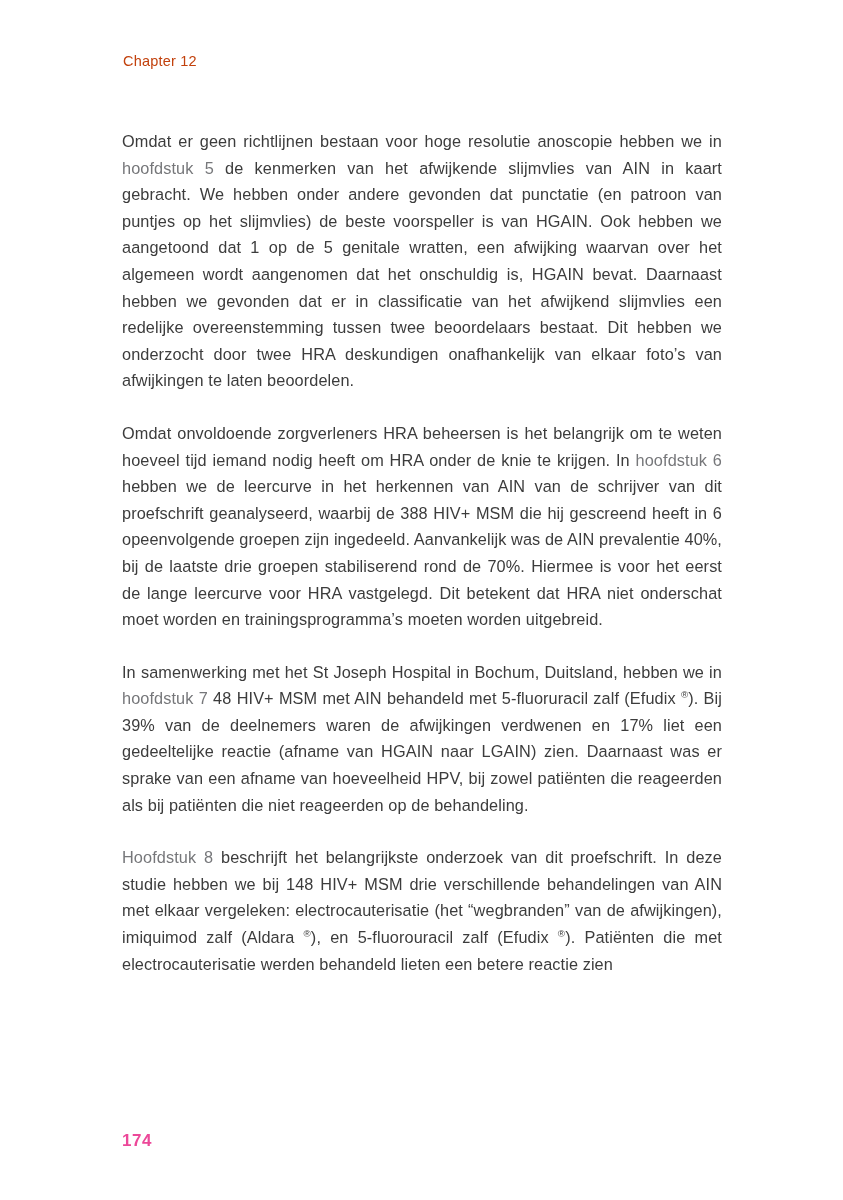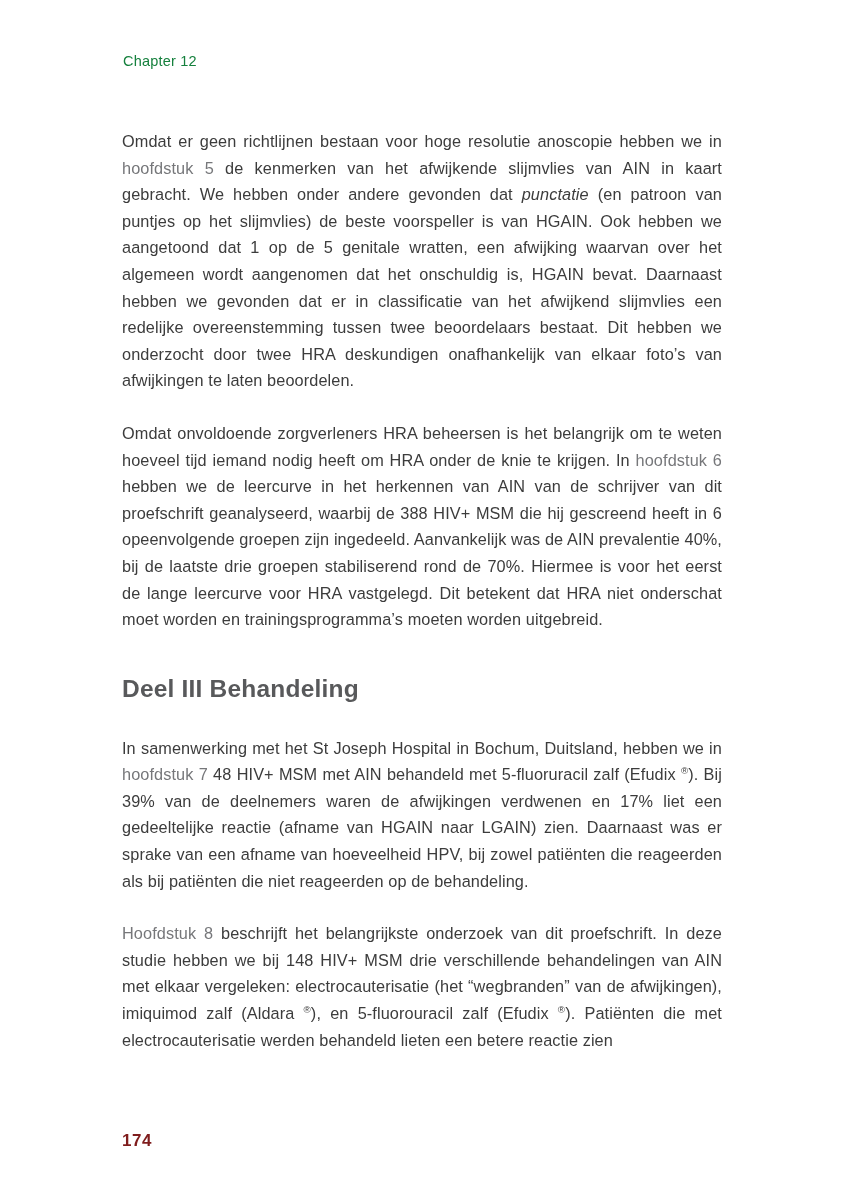--- a/index.html
+++ b/index.html
@@ -10,74 +10,73 @@
     background: #ffffff;
     font-family: "Liberation Sans", sans-serif;
     overflow: hidden;
   }
   .running-header {
     position: absolute;
     top: 53px;
     left: 123px;
     font-size: 14.5px;
     letter-spacing: 0.2px;
-    color: #15803d;
+    color: #c2410c;
   }
   .content {
     position: absolute;
     top: 128px;
     left: 122px;
     width: 600px;
   }
   p.body-par {
     margin: 0 0 26px 0;
     font-size: 16.3px;
     line-height: 26.6px;
     text-align: justify;
     color: #3c3c3c;
     letter-spacing: 0.1px;
   }
   .seg-ref {
     font-weight: 400;
     color: #76777a;
   }
-  .seg-i { font-style: italic; }
+  .seg-i { }
   .seg-sup {
     font-size: 0.6em;
     vertical-align: super;
     line-height: 0;
   }
   h2.section-heading {
     margin: 40px 0 30px 0;
     font-size: 24.5px;
     line-height: 32px;
     font-weight: 700;
     color: #58595b;
     letter-spacing: 0.2px;
   }
   .page-number {
     position: absolute;
     top: 1131px;
     left: 122px;
     font-size: 17px;
     font-weight: 700;
-    color: #7f1d1d;
+    color: #ec4899;
     letter-spacing: 0.5px;
   }
 </style>
 </head>
 <body>
 
 <div class="running-header">Chapter 12</div>
 
 <main class="content">
   <p class="body-par"><span>Omdat er geen richtlijnen bestaan voor hoge resolutie anoscopie hebben we in </span><span class="seg-ref">hoofdstuk 5</span><span>  de kenmerken van het afwijkende slijmvlies van AIN in kaart gebracht. We hebben onder andere gevonden dat </span><span class="seg-i">punctatie</span><span> (en patroon van puntjes op het slijmvlies) de beste voorspeller is van HGAIN. Ook hebben we aangetoond dat 1 op de 5 genitale wratten, een afwijking waarvan over het algemeen wordt aangenomen dat het onschuldig is, HGAIN bevat. Daarnaast hebben we gevonden dat er in classificatie van het afwijkend slijmvlies een redelijke overeenstemming tussen twee beoordelaars bestaat. Dit hebben we onderzocht door twee HRA deskundigen onafhankelijk van elkaar foto’s van afwijkingen te laten beoordelen.</span></p>
 
   <p class="body-par"><span>Omdat onvoldoende zorgverleners HRA beheersen is het belangrijk om te weten hoeveel tijd iemand nodig heeft om HRA onder de knie te krijgen. In </span><span class="seg-ref">hoofdstuk 6</span><span> hebben we de leercurve in het herkennen van AIN van de schrijver van dit proefschrift geanalyseerd, waarbij de 388 HIV+ MSM die hij gescreend heeft in 6 opeenvolgende groepen zijn ingedeeld. Aanvankelijk was de AIN prevalentie 40%, bij de laatste drie groepen stabiliserend rond de 70%. Hiermee is voor het eerst de lange leercurve voor HRA vastgelegd. Dit betekent dat HRA niet onderschat moet worden en trainingsprogramma’s moeten worden uitgebreid.</span></p>
 
-  <h2 class="section-heading">Deel III Behandeling</h2>
 
   <p class="body-par"><span>In samenwerking met het St Joseph Hospital in Bochum, Duitsland, hebben we in </span><span class="seg-ref">hoofdstuk 7</span><span> 48 HIV+ MSM met AIN behandeld met 5-fluoruracil zalf (Efudix </span><span class="seg-sup">®</span><span>). Bij 39% van de deelnemers waren de afwijkingen verdwenen en 17% liet een gedeeltelijke reactie (afname van HGAIN naar LGAIN) zien.  Daarnaast was er sprake van een afname van hoeveelheid HPV, bij zowel patiënten die reageerden als bij patiënten die niet reageerden op de behandeling.</span></p>
 
   <p class="body-par"><span class="seg-ref">Hoofdstuk 8</span><span>  beschrijft het belangrijkste onderzoek van dit proefschrift. In deze studie hebben we bij 148 HIV+ MSM drie verschillende behandelingen van AIN met elkaar vergeleken: electrocauterisatie (het “wegbranden”  van de afwijkingen), imiquimod zalf (Aldara </span><span class="seg-sup">®</span><span>), en 5-fluorouracil zalf (Efudix </span><span class="seg-sup">®</span><span>). Patiënten die met electrocauterisatie werden behandeld lieten een betere reactie zien</span></p>
 </main>
 
 <div class="page-number">174</div>
 
 </body></html>

